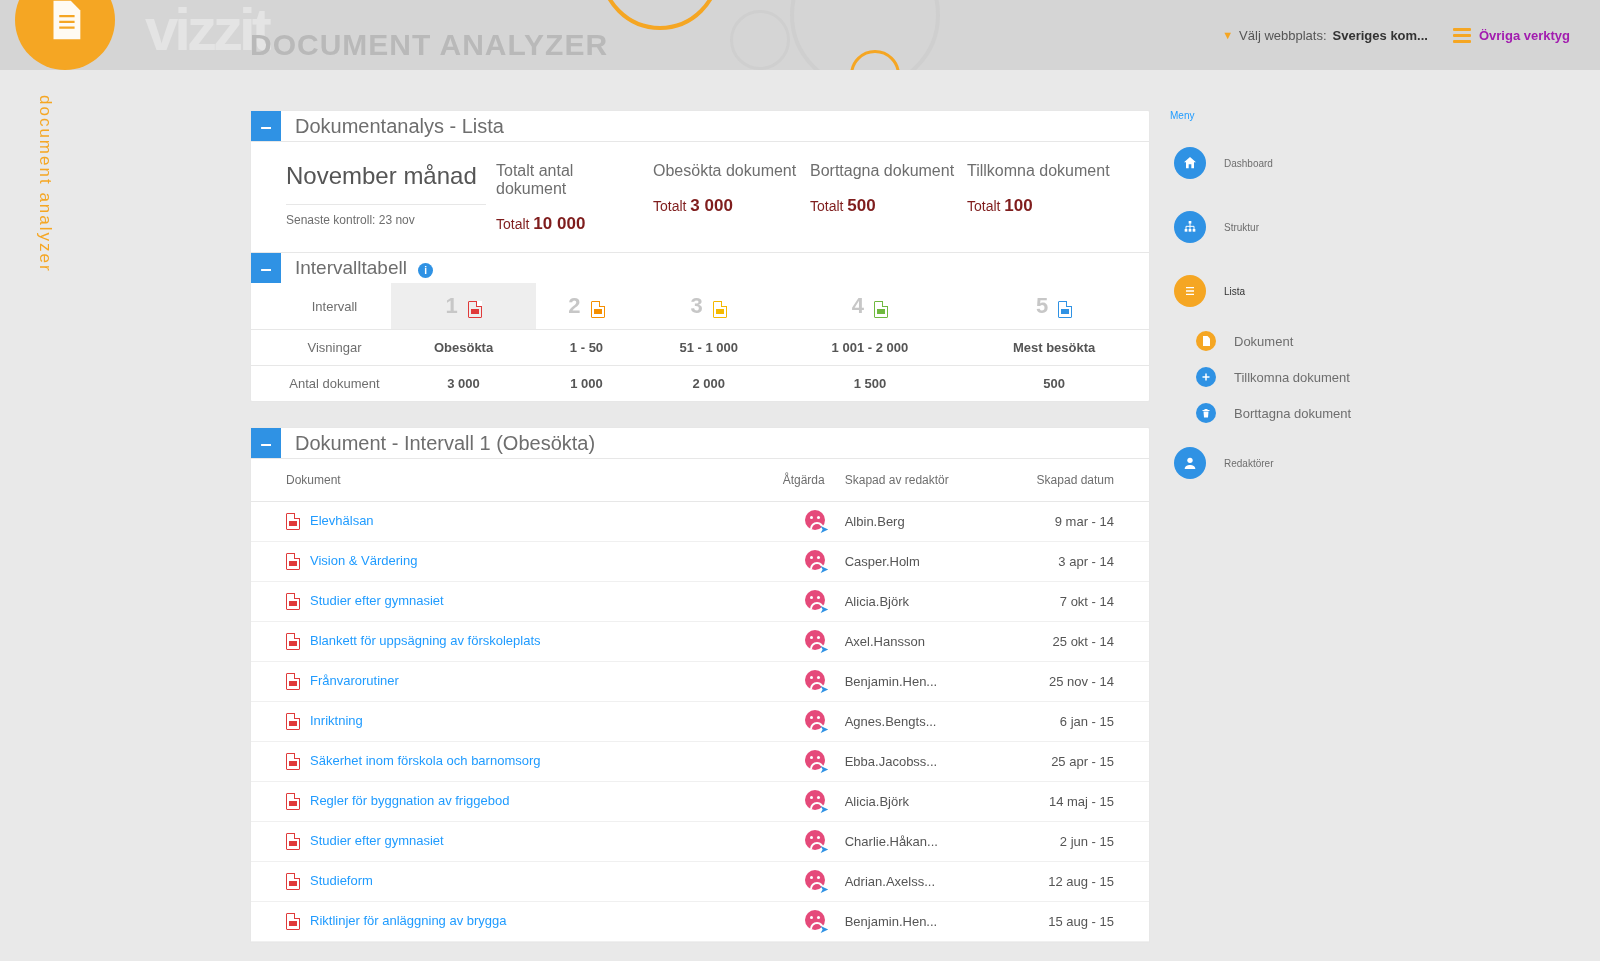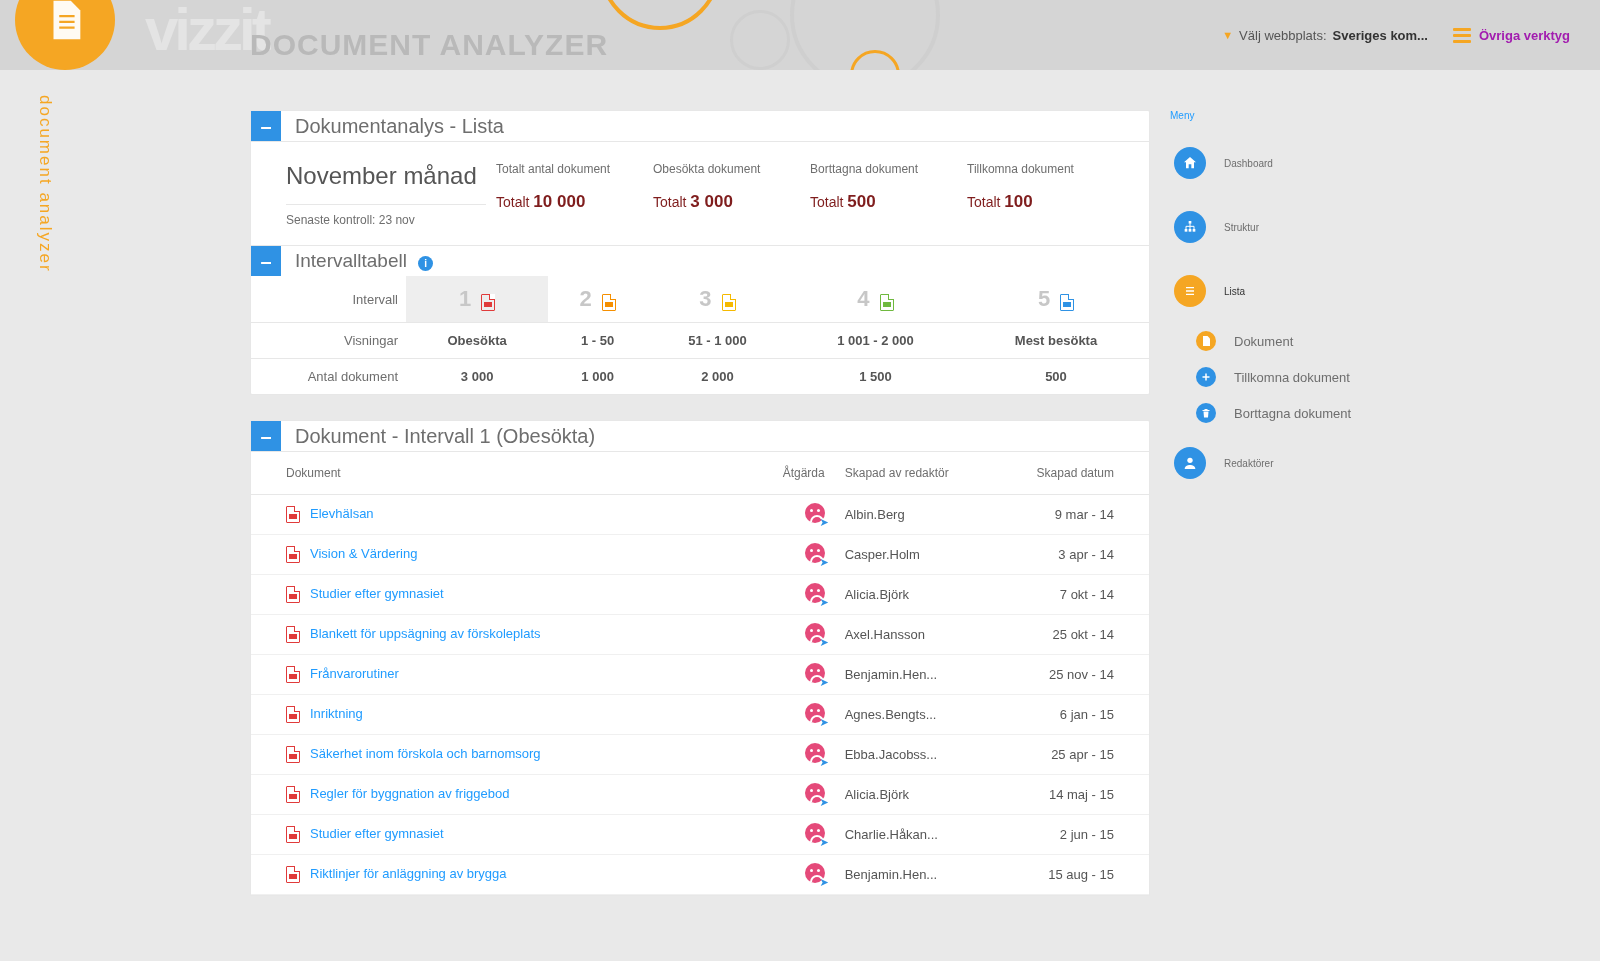--- a/index.html
+++ b/index.html
@@ -123,31 +123,31 @@
 
   
   .summary {
     display:flex; padding:20px 35px 18px 35px; gap:10px;
     border-bottom:1px solid var(--border);
   }
   .summary .period-block{ flex:0 0 200px;}
   .summary .period-title{ font-size:24px; color:#555;}
   .summary .period-sub{ font-size:12px; color:var(--grey-text); margin-top:14px; border-top:1px solid var(--border); padding-top:8px;}
   .metric{ flex:1;}
-  .metric .m-label{ font-size:12px; color:var(--grey-text);}
+  .metric .m-label{ font-size:16px; color:var(--grey-text);}
   .metric .m-val{ font-size:14px; color:#7f1d1d; margin-top:16px;}
   .metric .m-val b{ font-size:17px; font-weight:600;}
 
   
   .inner-head { display:flex; align-items:center; }
   .inner-head .card-title{ font-size:19px; }
 
   .itbl { width:100%; border-collapse:collapse; }
   .itbl td, .itbl th { border-top:1px solid var(--border); padding:10px 8px; text-align:center; color:#555;}
-  .itbl .row-label{ text-align:right; padding-left:35px; color:var(--grey-text); font-size:13px; width:155px;}
+  .itbl .row-label{ text-align:center; padding-left:35px; color:var(--grey-text); font-size:13px; width:140px;}
   .itbl thead th{ border-top:none; font-weight:normal;}
   .itbl .ivnum{ font-size:22px; color:#c7c7c7; font-weight:600; margin-right:10px;}
   .file-ic{ display:inline-block; width:14px; height:17px; border:1.5px solid currentColor; border-radius:1px; position:relative; vertical-align:middle;}
   .file-ic::before{ content:""; position:absolute; right:-1px; top:-1px; width:5px;height:5px; background:#fff; border-left:1.5px solid currentColor; border-bottom:1.5px solid currentColor;}
   .file-ic::after{ content:""; position:absolute; left:2px; right:2px; bottom:3px; height:5px; background:currentColor;}
   .fi-red{ color:var(--red-icon);}
   .fi-orange{ color:var(--orange-icon);}
   .fi-yellow{ color:var(--yellow-icon);}
   .fi-green{ color:var(--green-icon);}
   .fi-blue{ color:var(--blue);}
@@ -373,20 +373,26 @@
               <td>Alicia.Björk</td>
               <td class="right">14 maj - 15</td>
             </tr>
             <tr>
               <td><span class="file-ic fi-red doc-ic"></span><a href="#">Studier efter gymnasiet</a></td>
               <td class="right"><span class="sad-wrap"><span class="sad"></span><span class="sad-arrow">➤</span></span></td>
               <td>Charlie.Håkan...</td>
               <td class="right">2 jun - 15</td>
             </tr>
             <tr>
+              <td><span class="file-ic fi-red doc-ic"></span><a href="#">Studieform</a></td>
+              <td class="right"><span class="sad-wrap"><span class="sad"></span><span class="sad-arrow">➤</span></span></td>
+              <td>Adrian.Axelss...</td>
+              <td class="right">12 aug - 15</td>
+            </tr>
+            <tr>
               <td><span class="file-ic fi-red doc-ic"></span><a href="#">Riktlinjer för anläggning av brygga</a></td>
               <td class="right"><span class="sad-wrap"><span class="sad"></span><span class="sad-arrow">➤</span></span></td>
               <td>Benjamin.Hen...</td>
               <td class="right">15 aug - 15</td>
             </tr>
           </tbody>
       </table>
     </div>
 
   </div>

